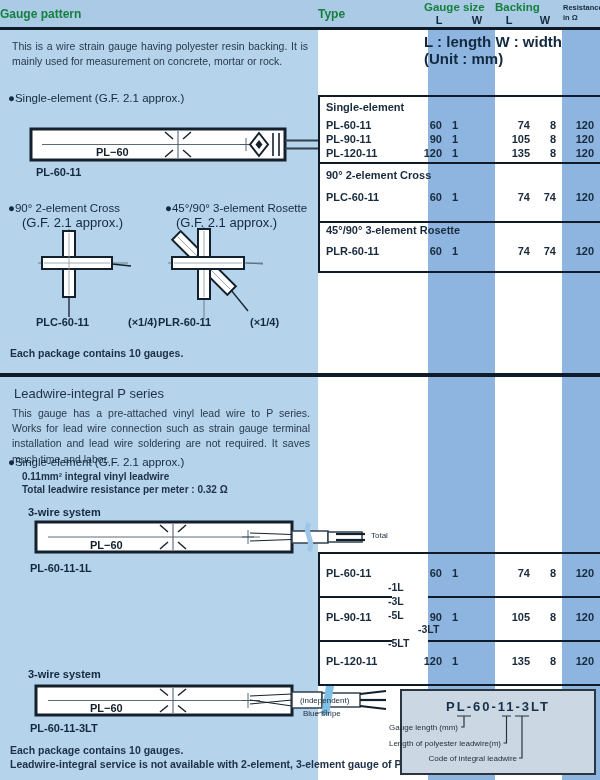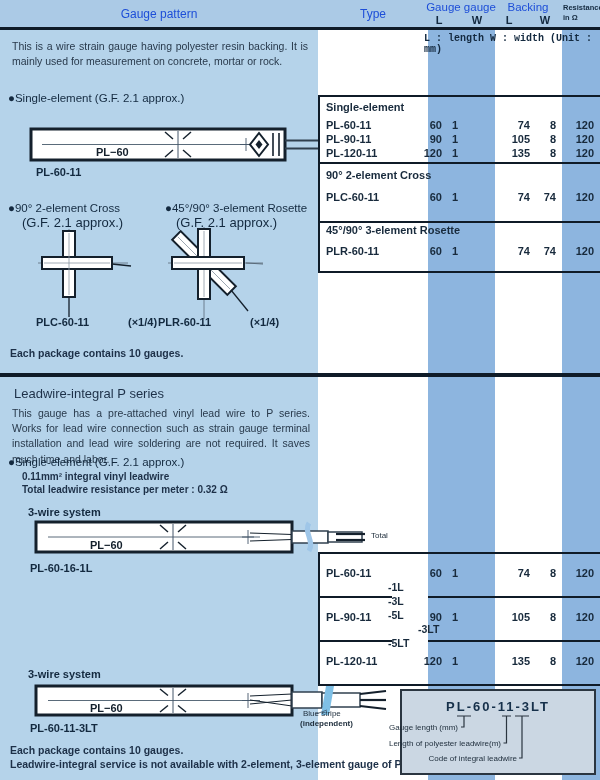--- a/index.html
+++ b/index.html
@@ -8,24 +8,24 @@
   .abs{position:absolute;}
   
   .stripe{position:absolute;top:28px;height:752px;background:#8db5df;}
   
   .hl{position:absolute;background:#0f1b28;}
   .vl{position:absolute;background:#0f1b28;}
   
   .panel{position:absolute;left:0;width:318px;background:#b5d3ea;}
   .hdrbar{position:absolute;left:0;top:0;width:600px;height:28px;background:#abcae6;}
   
-  .h-col{font-size:12px;font-weight:normal;color:#1d4ed8;text-align:center;}
+  .h-col{font-size:12px;font-weight:bold;color:#15803d;}
   .h-sub{font-size:11px;font-weight:bold;color:#13293f;text-align:center;}
   .h-res{font-size:7.5px;font-weight:bold;color:#13293f;}
-  .note{font-size:10px;font-weight:bold;color:#13293f;font-family:Liberation Mono, monospace;}
+  .note{font-size:15px;font-weight:bold;color:#13293f;}
   .body-txt{font-size:10.5px;color:#28394b;line-height:1.45;text-align:justify;}
   .bullet-h{font-size:11.5px;color:#13293f;}
   .sub-h{font-size:13px;color:#13293f;}
   .name{font-size:11px;font-weight:bold;color:#13293f;}
   .scale{font-size:11px;font-weight:bold;color:#13293f;}
   .sys{font-size:11px;font-weight:bold;color:#13293f;}
   .spec{font-size:10px;font-weight:bold;color:#1d3platform048;color:#1d3048;}
   .title2{font-size:13px;color:#1d3048;}
   .pkg{font-size:10.5px;font-weight:bold;color:#1d3048;}
   .slab{position:absolute;font-size:11px;font-weight:600;color:#182a3c;}
@@ -50,21 +50,21 @@
 <body>
 
 <div class="page">
 
   <div class="stripe" style="left:428px;width:67px;"></div>
   <div class="stripe" style="left:562px;width:38px;"></div>
 
   <div class="hdrbar"></div>
   <div class="abs h-col" style="left:0;top:7px;width:318px;">Gauge pattern</div>
   <div class="abs h-col" style="left:318px;top:7px;width:110px;">Type</div>
-  <div class="abs h-col" style="left:424px;top:1px;width:74px;font-size:11.5px;">Gauge gauge</div>
+  <div class="abs h-col" style="left:424px;top:1px;width:74px;font-size:11.5px;">Gauge size</div>
   <div class="abs h-sub" style="left:424px;top:14px;width:30px;">L</div>
   <div class="abs h-sub" style="left:462px;top:14px;width:30px;">W</div>
   <div class="abs h-col" style="left:495px;top:1px;width:66px;font-size:11.5px;">Backing</div>
   <div class="abs h-sub" style="left:495px;top:14px;width:28px;">L</div>
   <div class="abs h-sub" style="left:530px;top:14px;width:30px;">W</div>
   <div class="abs h-res" style="left:563px;top:3px;">Resistance</div>
   <div class="abs h-res" style="left:563px;top:13px;">in Ω</div>
 
   <div class="hl" style="left:0;top:27px;width:600px;height:3px;"></div>
 
@@ -209,21 +209,21 @@
     <line x1="222" y1="15" x2="264" y2="16.5" stroke="#14202c" stroke-width="1"></line>
     <line x1="222" y1="23" x2="264" y2="21.5" stroke="#14202c" stroke-width="1"></line>
     <rect x="264" y="13" width="36" height="12" fill="#ffffff" stroke="#30404f" stroke-width="1.5"></rect>
     <path d="M281,5 c-6,9 6,18 0,28" fill="none" stroke="#9fc6e8" stroke-width="5"></path>
     <rect x="300" y="14" width="34" height="10" fill="#ffffff" stroke="#30404f" stroke-width="1.5"></rect>
     <line x1="308" y1="16" x2="337" y2="16" stroke="#14202c" stroke-width="2.2"></line>
     <line x1="308" y1="22" x2="337" y2="22" stroke="#14202c" stroke-width="2.2"></line>
     <text x="62" y="31" font-family="Liberation Sans, sans-serif" font-size="11" font-weight="600" fill="#14202c">PL−60</text>
   </svg>
   <div class="abs tiny" style="left:371px;top:531px;">Total</div>
-  <div class="abs name" style="left:30px;top:562px;">PL-60-16-1L</div>
+  <div class="abs name" style="left:30px;top:562px;">PL-60-11-1L</div>
 
   <div class="hl" style="left:318px;top:552px;width:282px;height:2px;"></div>
   <div class="hl" style="left:318px;top:596px;width:74px;height:2px;"></div>
   <div class="hl" style="left:428px;top:596px;width:172px;height:2px;"></div>
   <div class="hl" style="left:318px;top:640px;width:74px;height:2px;"></div>
   <div class="hl" style="left:428px;top:640px;width:172px;height:2px;"></div>
   <div class="hl" style="left:318px;top:684px;width:282px;height:2px;"></div>
   <div class="vl" style="left:318px;top:552px;width:2px;height:134px;"></div>
 
   <div class="trow" style="top:567px;">
@@ -274,21 +274,21 @@
     <rect x="264" y="10" width="30" height="16" fill="#ffffff" stroke="#30404f" stroke-width="1.5"></rect>
     <rect x="294" y="11" width="38" height="14" fill="#ffffff" stroke="#30404f" stroke-width="1.5"></rect>
     <polygon points="298,4 306,4 301,33 293,33" fill="#7fc0e6"></polygon>
     <line x1="332" y1="12" x2="358" y2="9" stroke="#14202c" stroke-width="2.2"></line>
     <line x1="332" y1="18" x2="358" y2="18" stroke="#14202c" stroke-width="2.2"></line>
     <line x1="332" y1="24" x2="358" y2="27" stroke="#14202c" stroke-width="2.2"></line>
     <line x1="299" y1="28" x2="288" y2="32" stroke="#44566a" stroke-width="0.8"></line>
     <text x="62" y="30" font-family="Liberation Sans, sans-serif" font-size="11" font-weight="600" fill="#14202c">PL−60</text>
   </svg>
   <div class="abs tiny" style="left:303px;top:709px;">Blue stripe</div>
-  <div class="abs tiny" style="left:300px;top:719px;font-weight:bold;">(independent)</div>
+  <div class="abs tiny" style="left:300px;top:696px;">(independent)</div>
   <div class="abs name" style="left:30px;top:722px;">PL-60-11-3LT</div>
 
   <div class="abs pkg" style="left:10px;top:744px;">Each package contains 10 gauges.</div>
   <div class="abs pkg" style="left:10px;top:758px;">Leadwire-integral service is not available with 2-element, 3-element gauge of P series.</div>
 
   <div class="codebox">
     <div class="code">PL-60-11-3LT</div>
     <svg class="abs" style="left:0;top:0;" width="192" height="82" viewBox="0 0 192 82">
       <path d="M55,25 h14 M62,25 v11 h-3" fill="none" stroke="#2a3540" stroke-width="1.2"></path>
       <path d="M100,25 h9 M104.5,25 v27 h-3" fill="none" stroke="#2a3540" stroke-width="1.2"></path>

